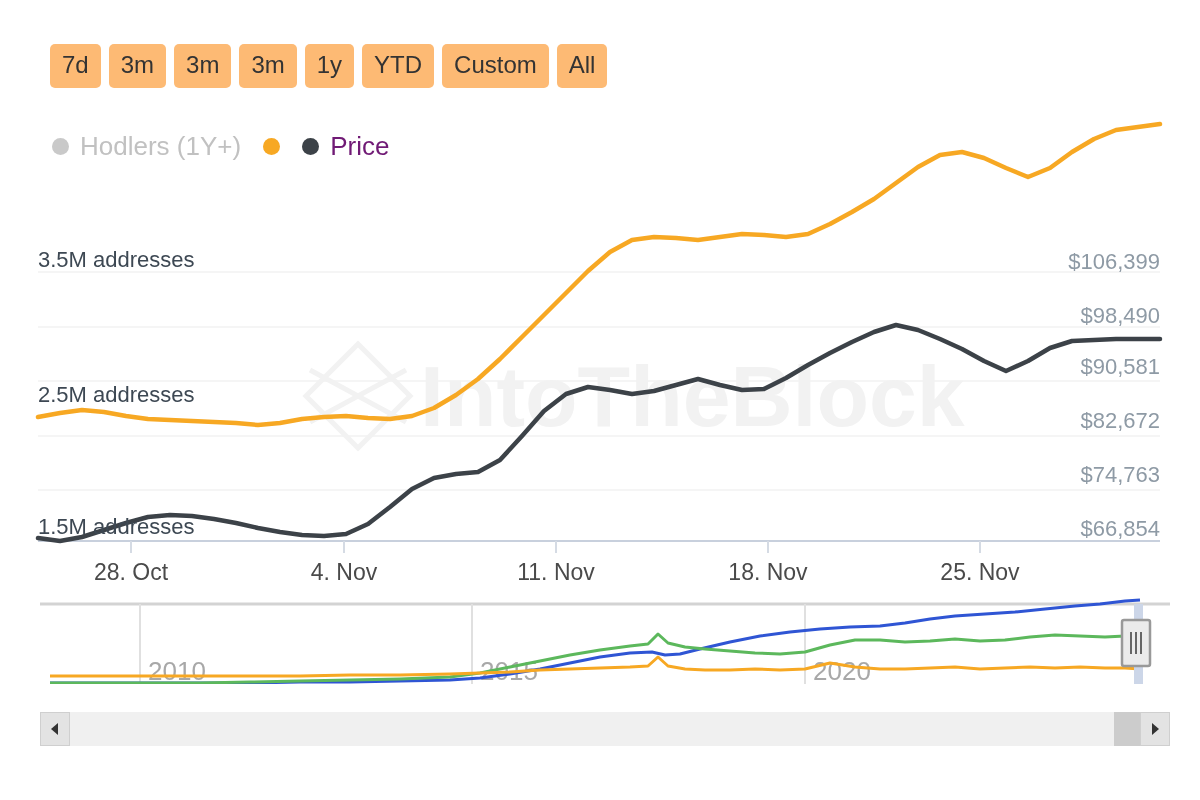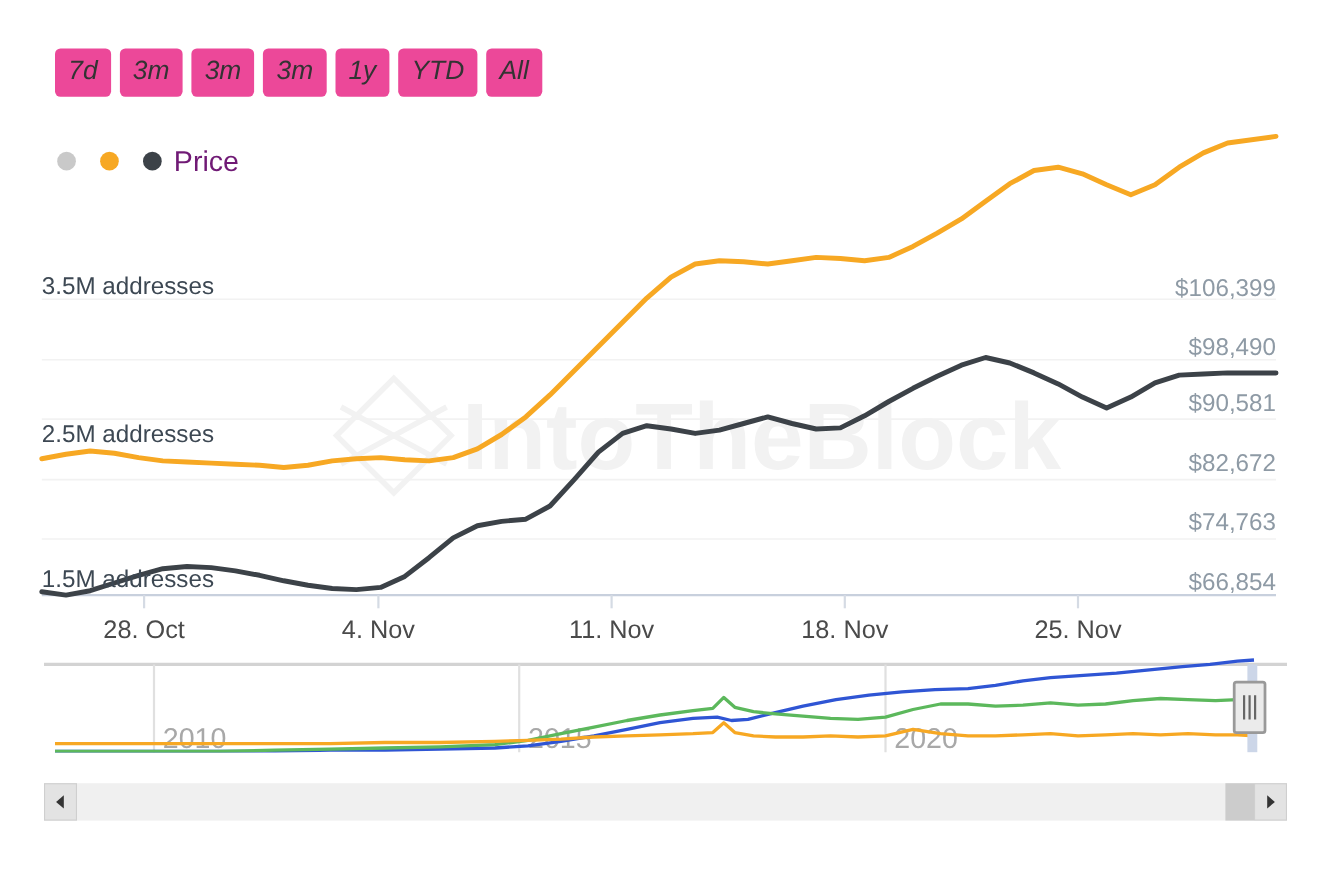--- a/index.html
+++ b/index.html
@@ -19,31 +19,30 @@
   
   #range-selector {
     position: absolute;
     left: 50px;
     top: 44px;
     display: flex;
     align-items: center;
     gap: 8px;
   }
   .range-btn {
-    background: #ec4899;
+    background: #fdba74;
     border: none;
     border-radius: 5px;
     color: #333333;
     font-family: "Liberation Sans", sans-serif;
     font-size: 24px;
     line-height: 1;
     padding: 9px 12px 11px 12px;
     cursor: pointer;
     white-space: nowrap;
-    font-style: italic;
   }
 
   
   #legend {
     position: absolute;
     left: 52px;
     top: 133px;
     display: flex;
     align-items: center;
     gap: 22px;
@@ -183,26 +182,28 @@
 </head>
 <body>
 
 <div id="range-selector">
   <button class="range-btn">7d</button>
   <button class="range-btn">3m</button>
   <button class="range-btn">3m</button>
   <button class="range-btn">3m</button>
   <button class="range-btn">1y</button>
   <button class="range-btn">YTD</button>
+  <button class="range-btn">Custom</button>
   <button class="range-btn">All</button>
 </div>
 
 <div id="legend">
   <div class="legend-item disabled">
     <span class="legend-dot"></span>
+    <span class="legend-label">Hodlers (1Y+)</span>
   </div>
   <div class="legend-item active-traders">
     <span class="legend-dot"></span>
   </div>
   <div class="legend-item active-price">
     <span class="legend-dot"></span>
     <span class="legend-label">Price</span>
   </div>
 </div>
 

